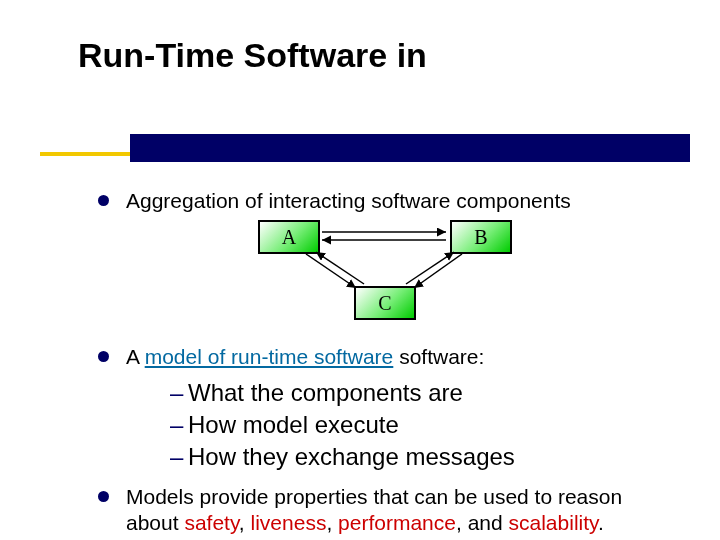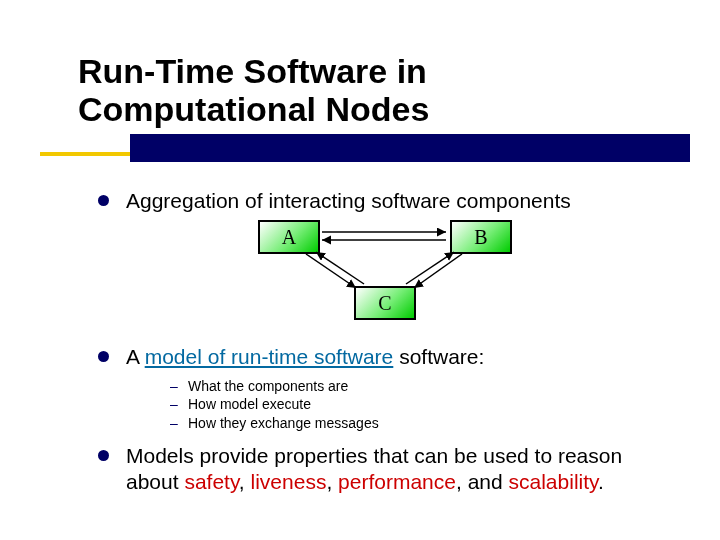--- a/index.html
+++ b/index.html
@@ -18,21 +18,20 @@
     box-sizing: border-box;
   }
   .title {
     position: absolute;
     left: 78px;
     top: 36px;
     font-size: 34px;
     font-weight: bold;
     color: #000;
     line-height: 1.12;
-    margin-top: 16px;
   }
   .rule-yellow {
     position: absolute;
     left: 40px;
     top: 152px;
     width: 90px;
     height: 4px;
     background: #f2c800;
   }
   .rule-navy {
@@ -73,21 +72,21 @@
     background: #000066;
   }
   ul.sub {
     list-style: none;
     margin: 6px 0 8px 0;
     padding: 0 0 0 44px;
   }
   ul.sub > li {
     position: relative;
     padding-left: 18px;
-    font-size: 14px;
+    font-size: 24px;
     line-height: 1.35;
   }
   ul.sub > li::before {
     content: "–";
     position: absolute;
     left: 0;
     top: 0;
     color: #000066;
   }
   .ul-red { text-decoration: underline; color: #0369a1; }
@@ -124,21 +123,20 @@
   }
   .spacer-1 { margin-top: 6px; }
 </style>
 </head>
 <body>
 
 <div class="slide">
 
   <div class="title">
     <span>Run-Time Software in</span><br>
-    <span>Computational Nodes</span>
   </div>
 
   <div class="rule-yellow"></div>
   <div class="rule-navy"></div>
 
   <div class="content">
     <ul class="top">
 
       <li>
         <span>Aggregation of interacting software components</span>

